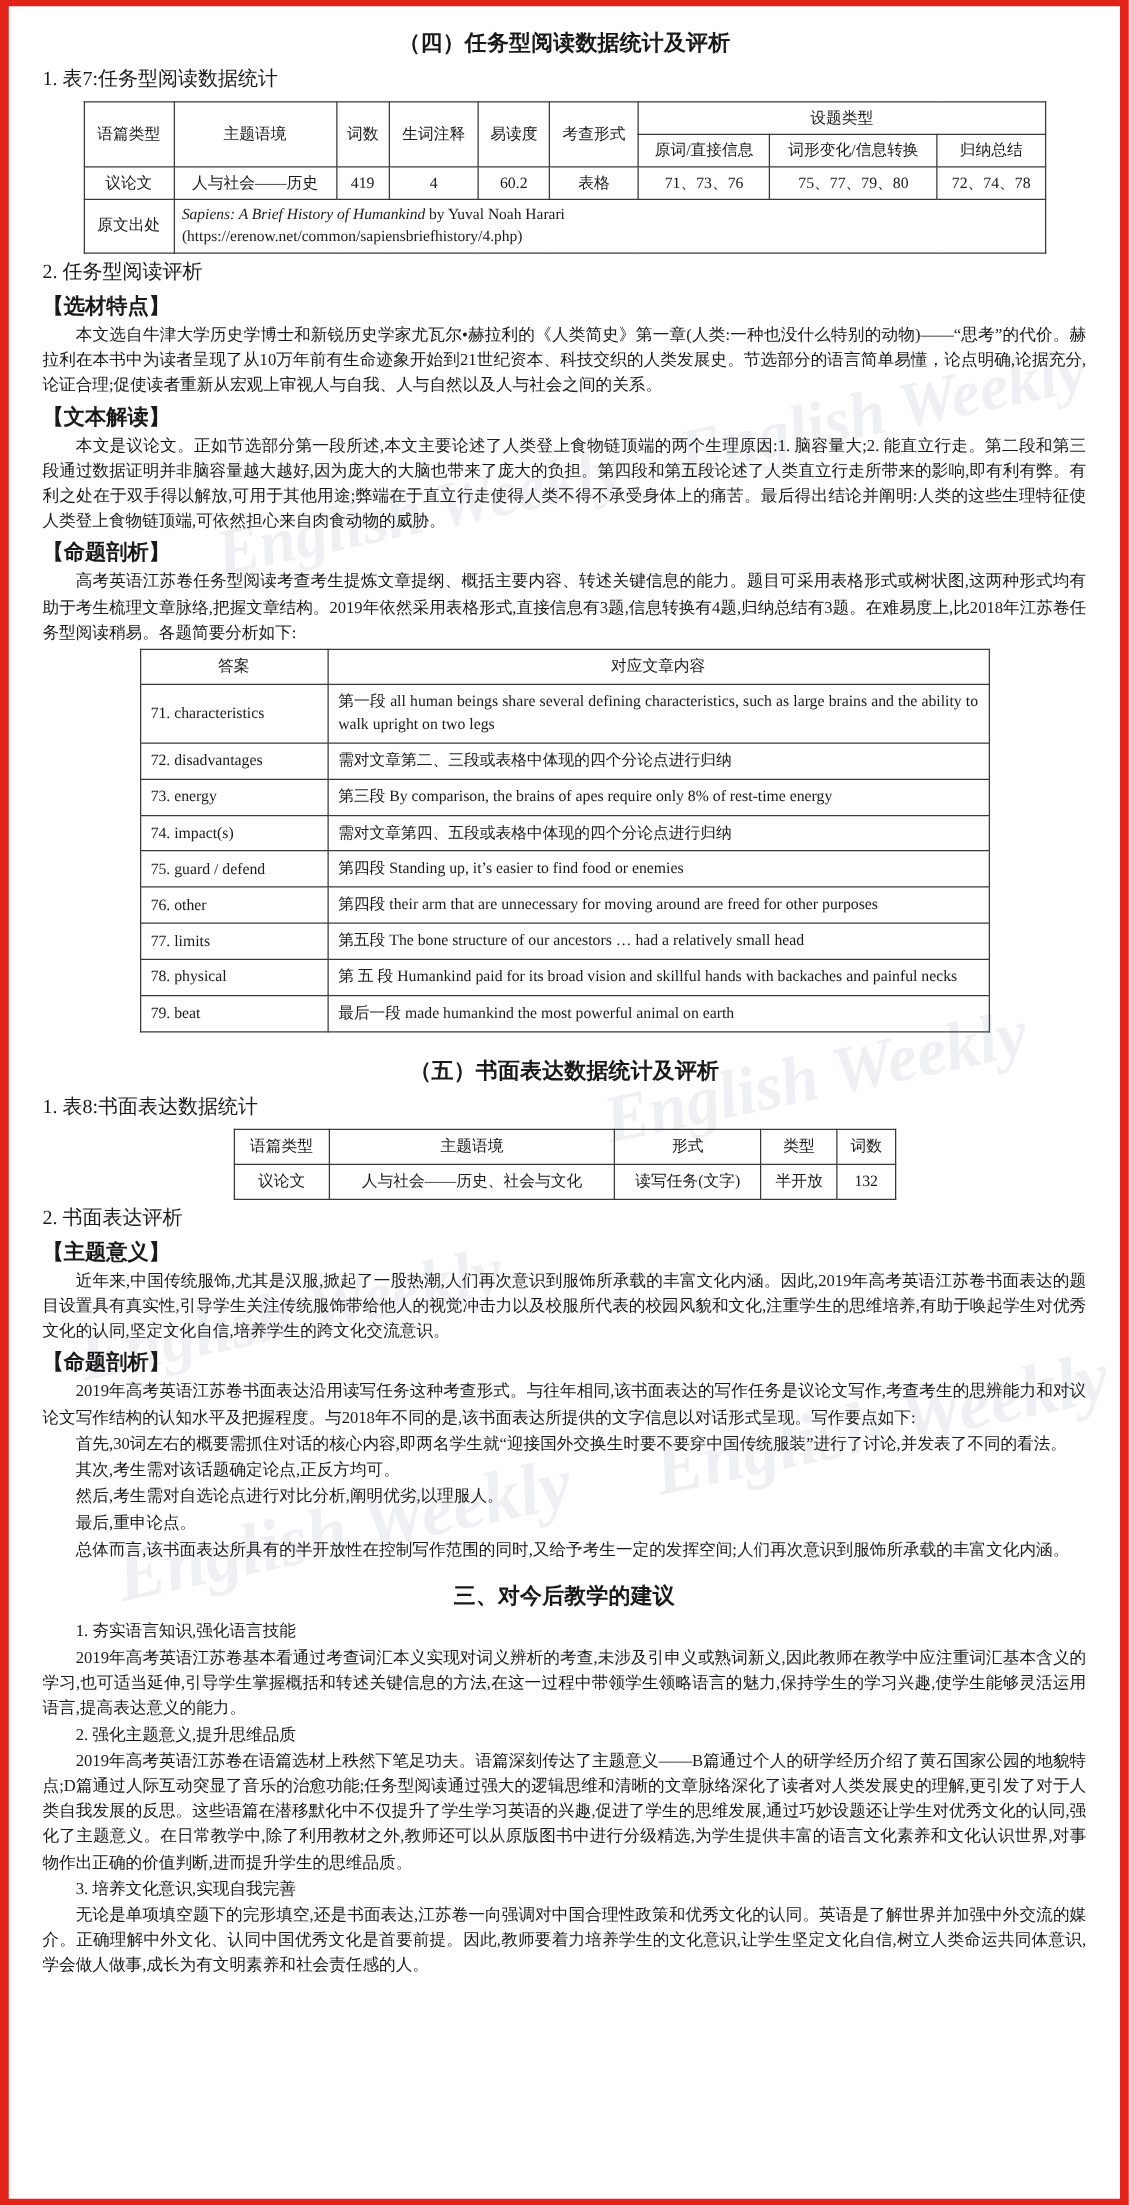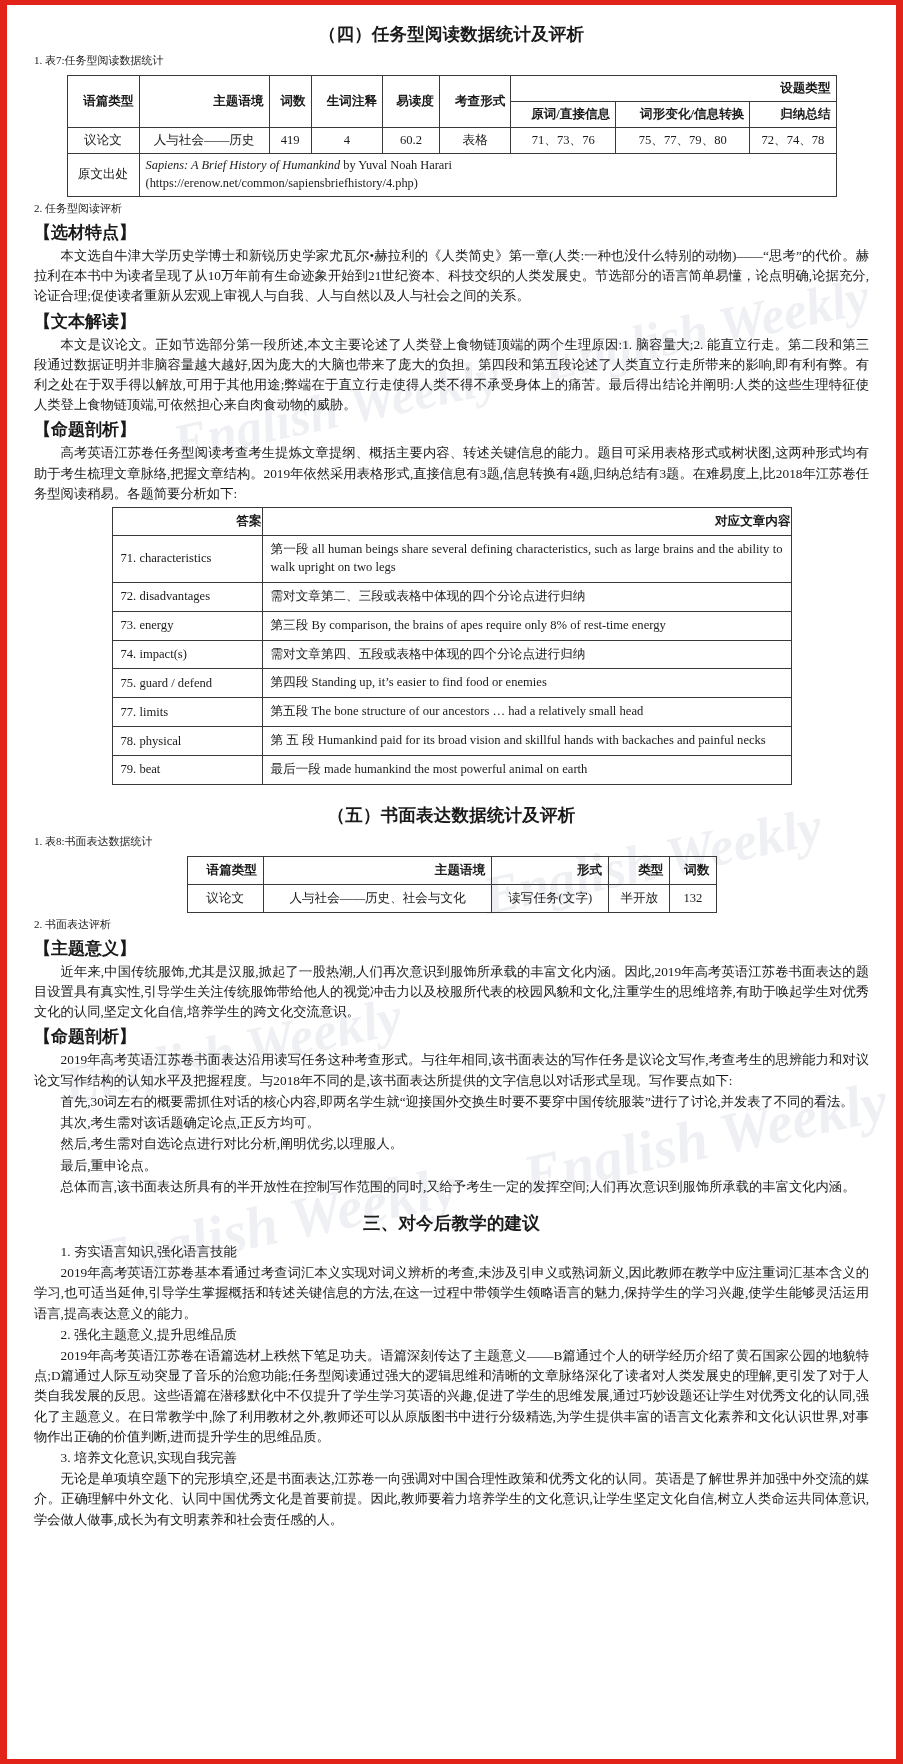--- a/index.html
+++ b/index.html
@@ -52,21 +52,21 @@
   h2.sec-title {
     font-family: "DejaVu Sans", "Liberation Sans", sans-serif;
     font-size: 17.5px;
     font-weight: bold;
     margin: 0 0 7px 0;
     letter-spacing: 0.2px;
     text-align: center;
   }
   h2.sec-title.major { margin-top: 14px; }
   .sub-title {
-    font-size: 11px;
+    font-size: 16px;
     margin: 0 0 5px 0;
   }
   .bracket-head {
     font-family: "DejaVu Sans", "Liberation Sans", sans-serif;
     font-size: 17px;
     font-weight: bold;
     margin: 3px 0 2px 0;
   }
   p.body {
     font-size: 13.3px;
@@ -82,21 +82,21 @@
     font-size: 12.6px;
     margin: 2px 0 4px 0;
   }
   table.grid td, table.grid th {
     border: 1px solid #3a3a3a;
     padding: 4px 5px;
     text-align: center;
     vertical-align: middle;
     font-weight: normal;
   }
-  table.grid th { font-weight: bold; text-align: right; }
+  table.grid th { font-weight: normal; }
 
   
   .t7-wrap { display:flex; justify-content:center; }
   table.t7 { width: 770px; }
   table.t7 .src-label { width: 72px; }
   table.t7 .src-cell {
     text-align: left;
     font-size: 12.4px;
     line-height: 1.45;
     padding: 3px 6px;
@@ -218,20 +218,24 @@
       </tr>
       <tr>
         <td class="ansc">74. impact(s)</td>
         <td class="cont">需对文章第四、五段或表格中体现的四个分论点进行归纳</td>
       </tr>
       <tr>
         <td class="ansc">75. guard / defend</td>
         <td class="cont">第四段 Standing up, it’s easier to find food or enemies</td>
       </tr>
       <tr>
+        <td class="ansc">76. other</td>
+        <td class="cont">第四段 their arm that are unnecessary for moving around are freed for other purposes</td>
+      </tr>
+      <tr>
         <td class="ansc">77. limits</td>
         <td class="cont">第五段 The bone structure of our ancestors … had a relatively small head</td>
       </tr>
       <tr>
         <td class="ansc">78. physical</td>
         <td class="cont">第 五 段 Humankind paid for its broad vision and skillful hands with backaches and painful necks</td>
       </tr>
       <tr>
         <td class="ansc">79. beat</td>
         <td class="cont">最后一段 made humankind the most powerful animal on earth</td>

